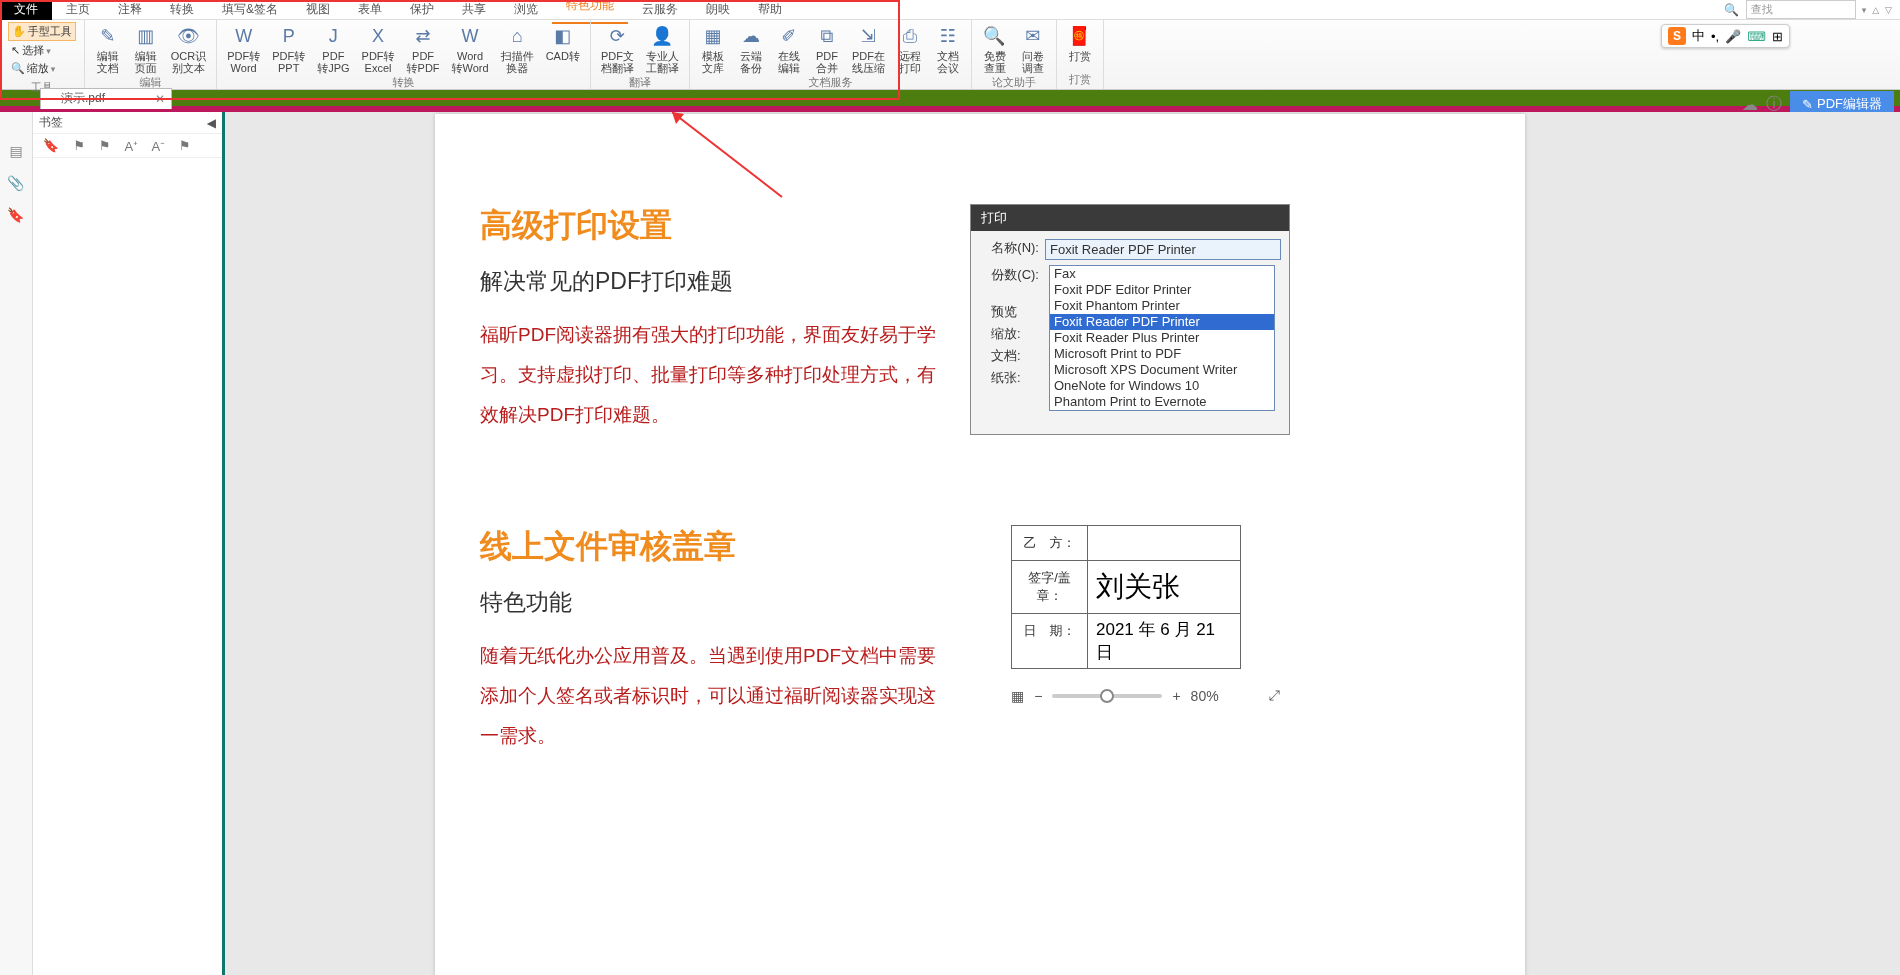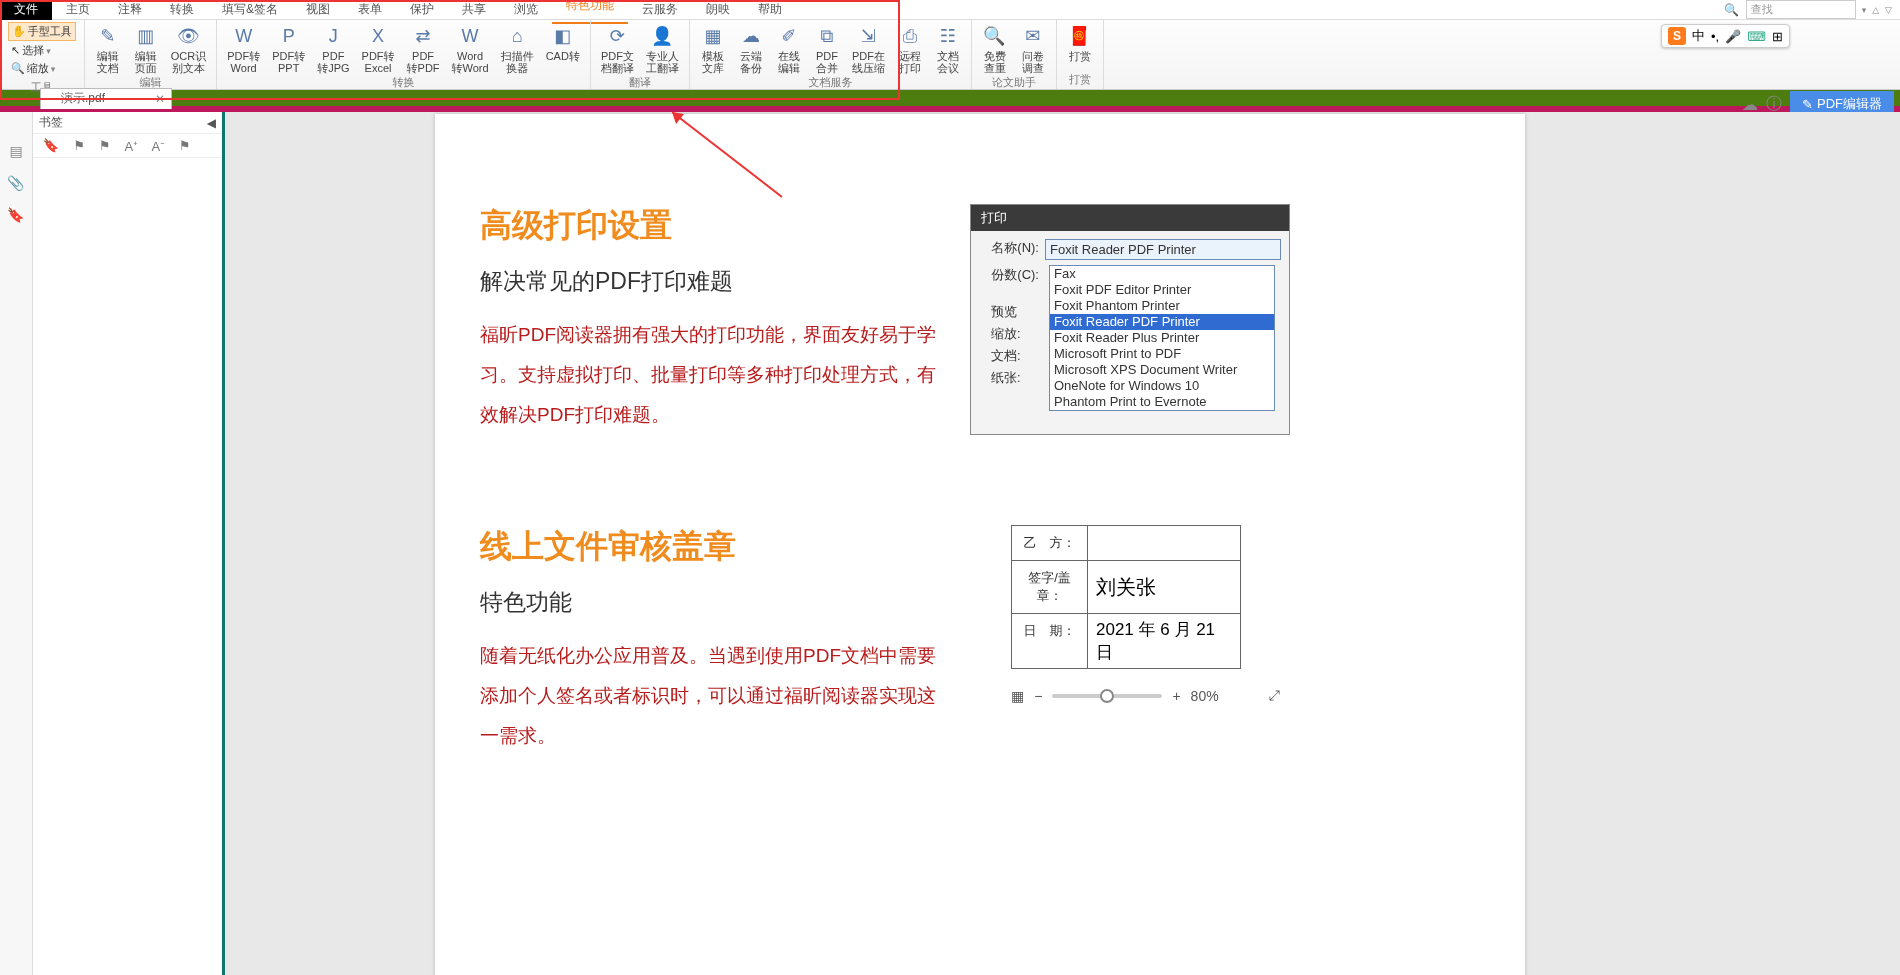--- a/index.html
+++ b/index.html
@@ -64,21 +64,21 @@
 .plist { position:absolute; left:78px; top:34px; width:226px; background:#fff; border:1px solid #6a8bb5; font-size:13px; }
 .plist div { padding:0 4px; color:#333; line-height:16px; }
 .plist div.hl { background:#2f6bd1; color:#fff; }
 .pside { position:absolute; left:0; top:70px; font-size:13px; color:#333; line-height:22px; padding-left:20px; }
 
 
 .sig { width:230px; border:1px solid #666; background:#fff; }
 .sig-row { display:flex; border-bottom:1px solid #666; }
 .sig-row:last-child { border-bottom:none; }
 .sig-lab { width:76px; padding:8px 6px; font-size:13px; color:#333; text-align:center; border-right:1px solid #666; }
-.sig-val { flex:1; padding:4px 8px; display:flex; align-items:center; font-family:Liberation Serif, serif; font-size:20px; }
+.sig-val { flex:1; padding:4px 8px; display:flex; align-items:center; font-family:Liberation Serif, serif; font-size:28px; }
 .sig-val.sm { font-size:17px; font-family:inherit; }
 
 
 .zoom { margin-top:18px; display:flex; align-items:center; gap:10px; font-size:14px; color:#555; }
 .zoom .track { width:110px; height:4px; background:#ccc; border-radius:2px; position:relative; }
 .zoom .knob { position:absolute; left:48px; top:-5px; width:14px; height:14px; background:#fff; border:2px solid #888; border-radius:50%; }
 
 
 .right-corner { position:absolute; right:0; top:92px; display:flex; align-items:center; gap:8px; height:24px; padding:0 6px; }
 .pdf-editor { background:#4a8de8; color:#fff; font-size:13px; padding:4px 12px; display:flex; align-items:center; gap:4px; }

